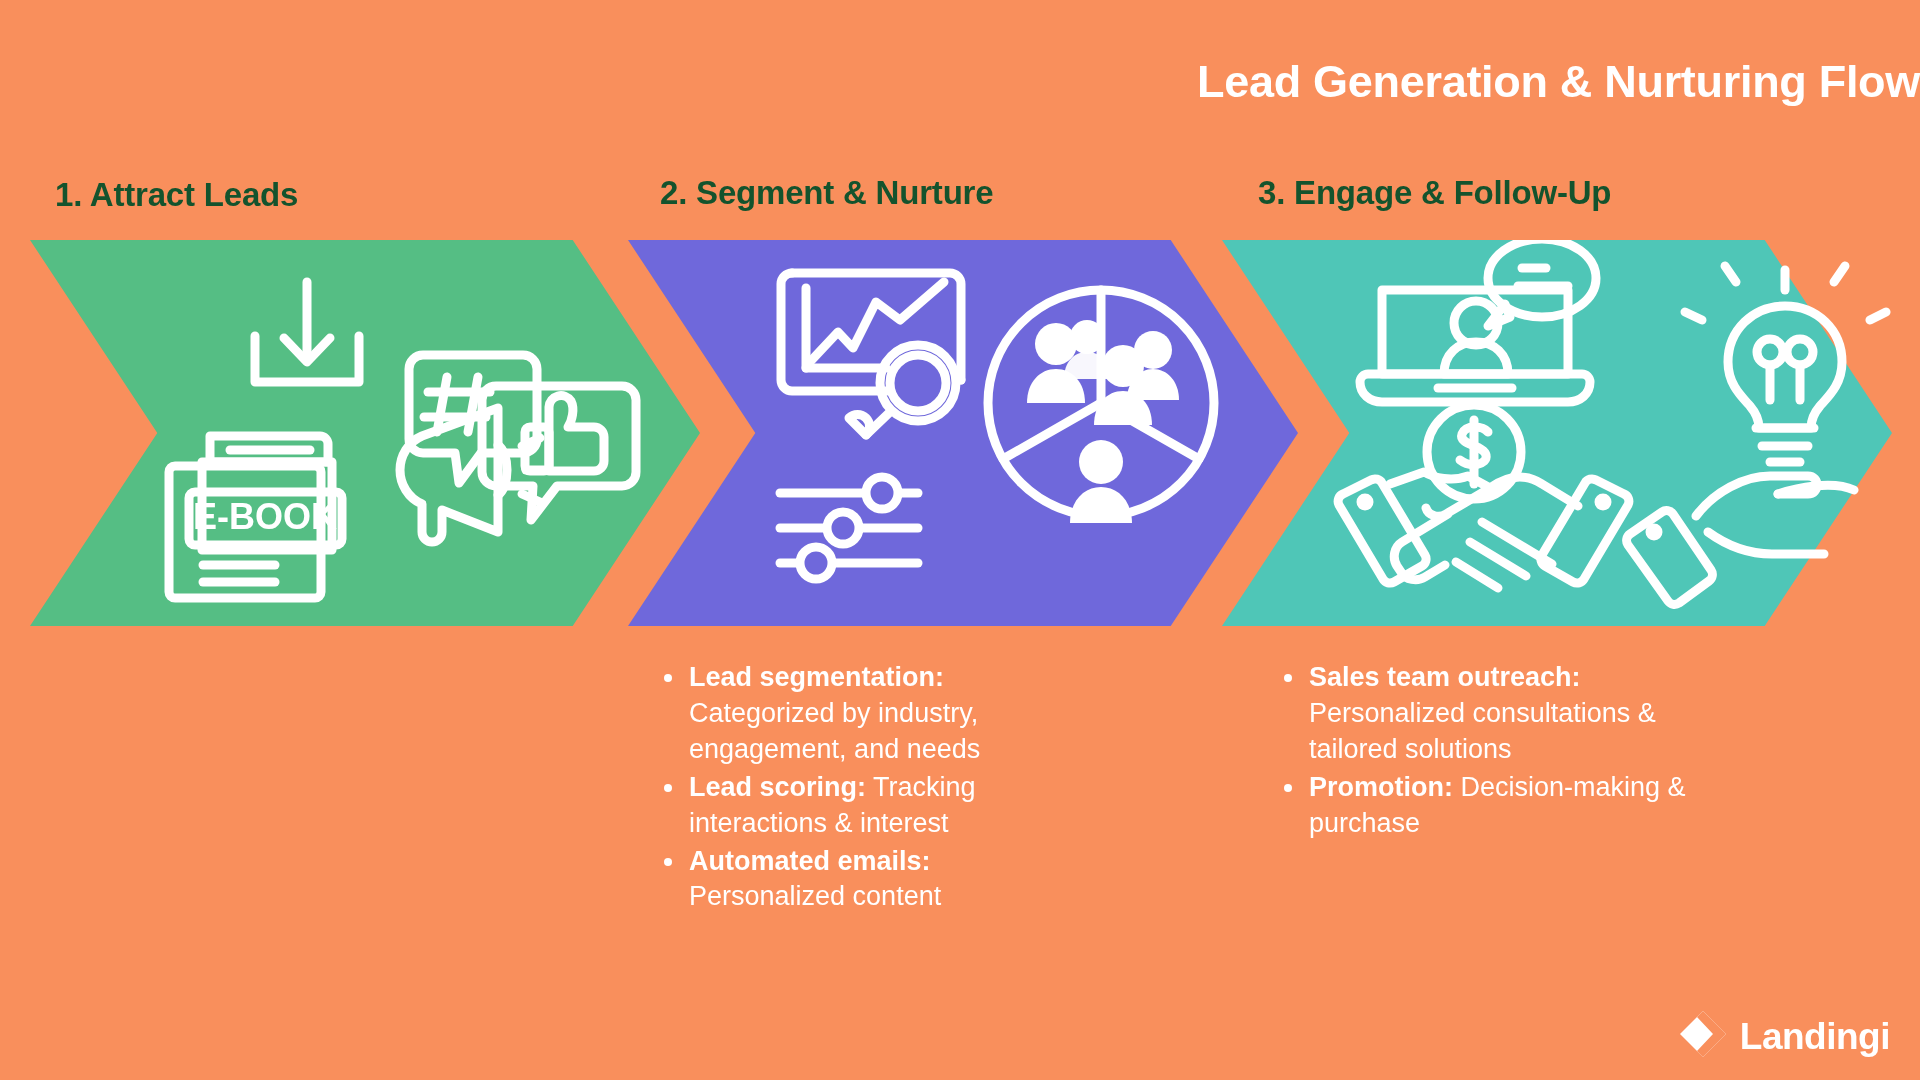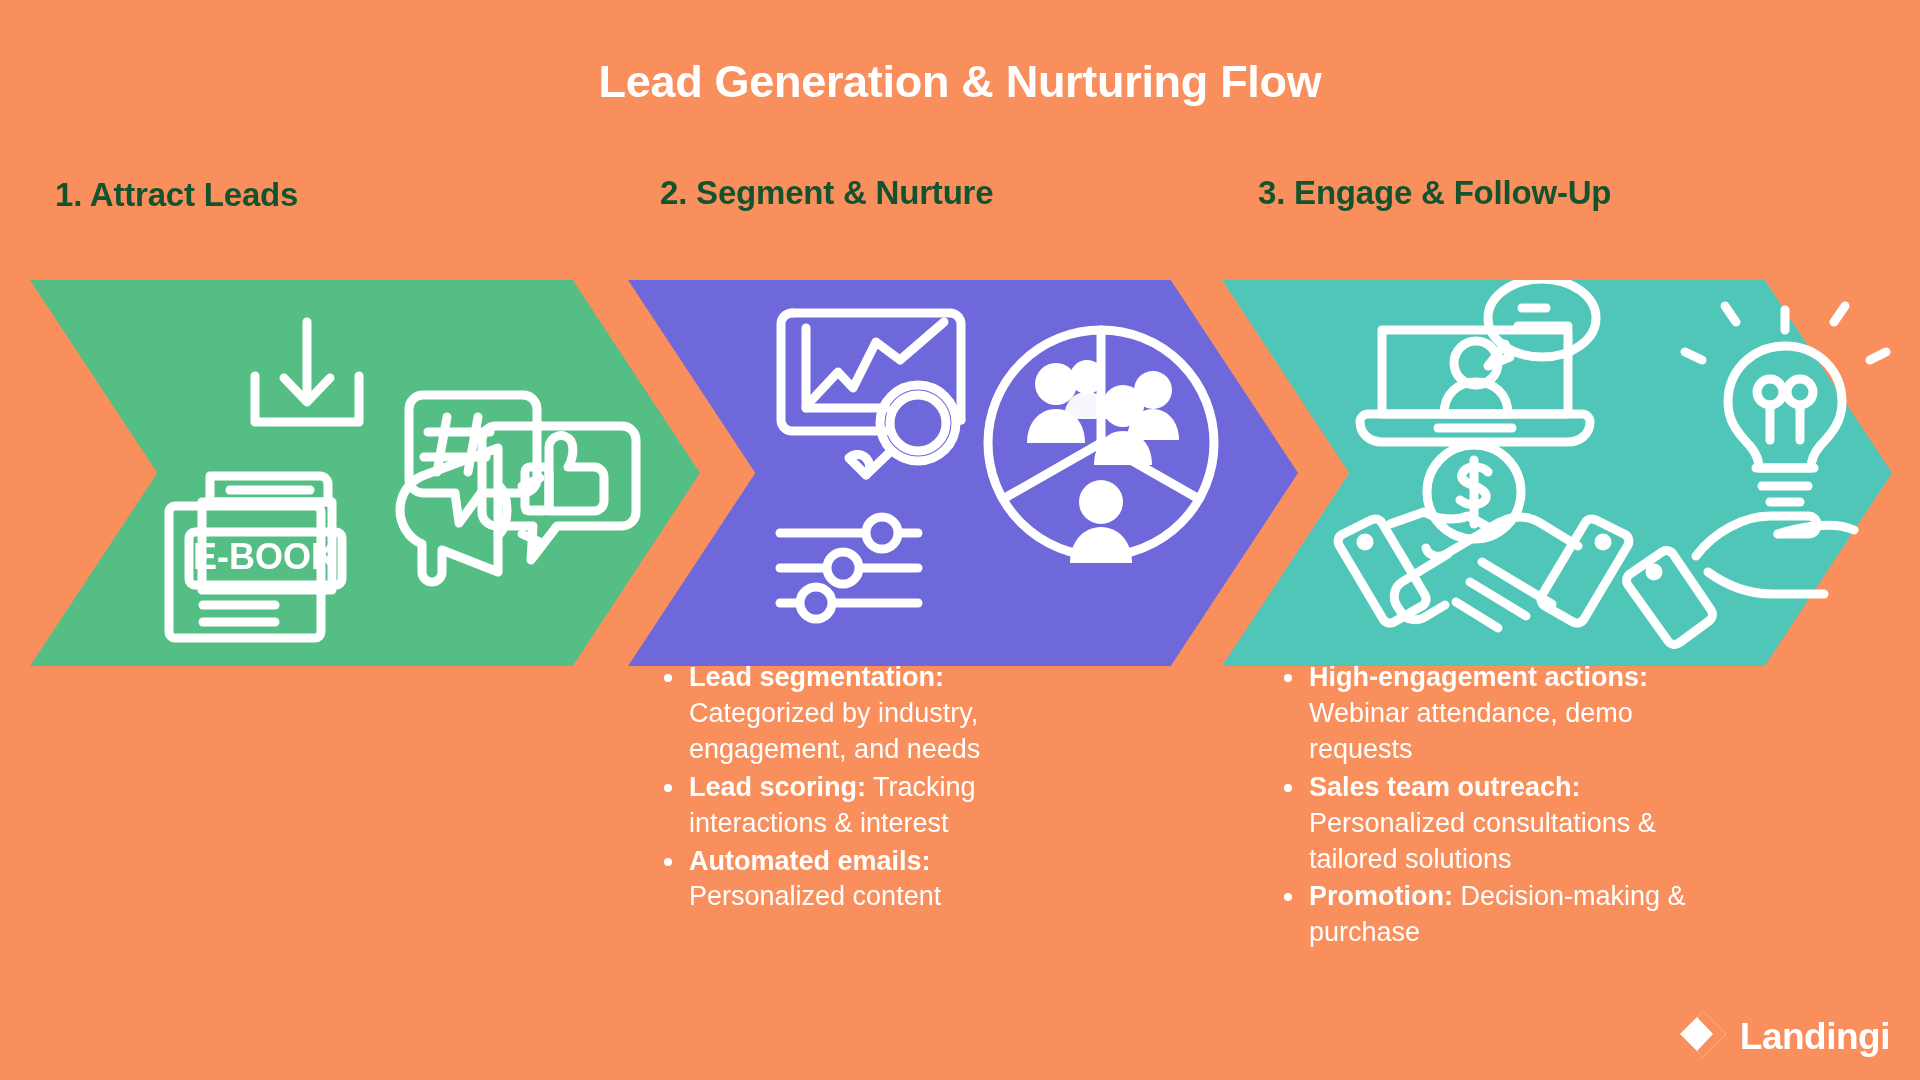--- a/index.html
+++ b/index.html
@@ -8,21 +8,21 @@
     background:#F98F5C;
     font-family:"Liberation Sans", sans-serif;
     position:relative;
     overflow:hidden;
   }
 
   
   .title {
     position:absolute;
     top:56px; left:0; width:1920px;
-    text-align:center;
+    text-align:right;
     color:#FFFFFF;
     font-size:45px;
     font-weight:bold;
     letter-spacing:-0.3px;
   }
 
   
   .col-head {
     position:absolute;
     color:#14532d;
@@ -32,21 +32,21 @@
     letter-spacing:-0.2px;
   }
   .col-head.c1 { left:55px;   top:176px; }
   .col-head.c2 { left:660px;  top:174px; }
   .col-head.c3 { left:1258px; top:174px; }
 
   
   .chev-band {
     position:absolute;
     top:240px; left:0;
-    width:1920px; height:386px;margin-top:40px;
+    width:1920px; height:386px;
   }
   .chev {
     position:absolute;
     top:0; height:386px;
     clip-path:polygon(0 0, 81% 0, 100% 50%, 81% 100%, 0 100%, 19% 50%);
   }
   .chev.c1 { left:30px;   width:670px;  background:#55BE84; }
   .chev.c2 { left:628px;  width:670px;  background:#6F68DB; }
   .chev.c3 { left:1222px; width:670px;  background:#4FC6B7; }
 
@@ -285,24 +285,20 @@
     <li>
       <span class="bl-term">Automated emails:</span>
       <span class="bl-desc">Personalized content</span>
     </li>
   </ul>
 </div>
 
 <div class="bullets c3">
   <ul>
     <li>
-      <span class="bl-term">High-engagement actions:</span>
-      <span class="bl-desc">Webinar attendance, demo requests</span>
-    </li>
-    <li>
       <span class="bl-term">Sales team outreach:</span>
       <span class="bl-desc">Personalized consultations &amp; tailored solutions</span>
     </li>
     <li>
       <span class="bl-term">Promotion:</span>
       <span class="bl-desc">Decision-making &amp; purchase</span>
     </li>
   </ul>
 </div>
 

